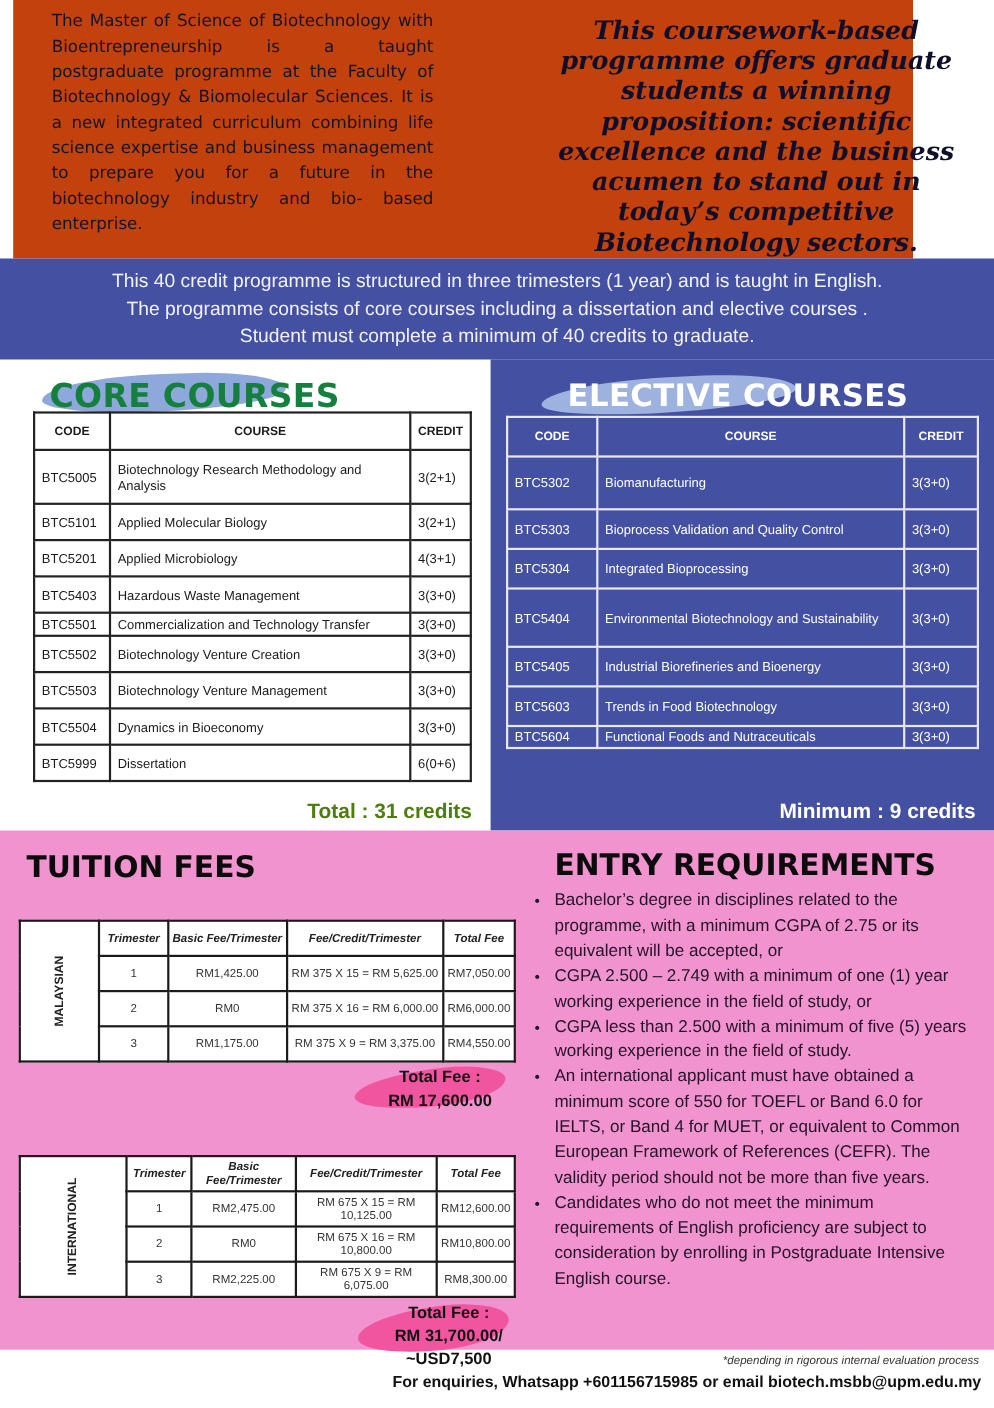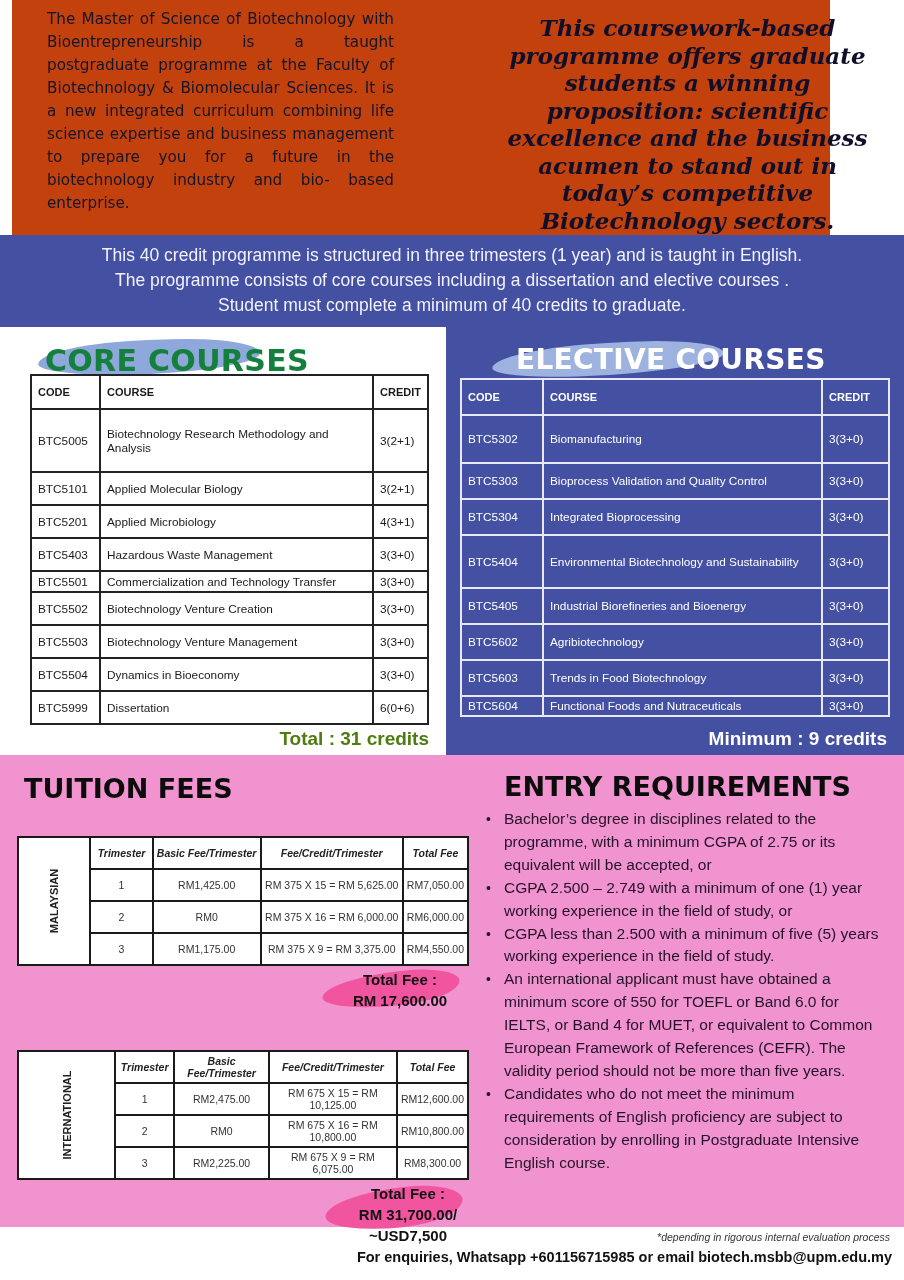--- a/index.html
+++ b/index.html
@@ -14,21 +14,21 @@
 
   .core-panel { position: absolute; left: 0; top: 327px; width: 446px; height: 428px; background: #ffffff; }
   .elective-panel { position: absolute; left: 446px; top: 327px; width: 458px; height: 428px; background: #4450a2; }
 
   .brush { position: absolute; border-radius: 50% 40% 55% 45% / 60% 50% 50% 40%; }
   .core-title { position: absolute; left: 45px; top: 343px; font-size: 30px; font-weight: bold; color: #15803d; letter-spacing: 0.3px; font-family: "DejaVu Sans", sans-serif; }
   .elective-title { position: absolute; left: 516px; top: 343px; font-size: 28px; font-weight: bold; color: #ffffff; letter-spacing: 0.3px; font-family: "DejaVu Sans", sans-serif; }
 
   table.courses { position: absolute; border-collapse: collapse; font-size: 11.8px; }
   table.courses th, table.courses td { border: 2px solid #222; padding: 0 6px; vertical-align: middle; }
-  table.courses th { font-weight: bold; font-size: 11px; text-align: left; }
+  table.courses th { font-weight: bold; font-size: 11px; text-align: center; }
   .core-table { left: 30px; top: 374px; width: 399px; color: #1a1a1a; }
   .core-table th { height: 34px; }
   .elective-table { left: 460px; top: 378px; width: 430px; color: #ffffff; }
   .elective-table th, .elective-table td { border-color: #e8e8f8 !important; }
   .elective-table th { height: 36px; }
   .total-core { position: absolute; right: 475px; top: 728px; font-size: 19px; font-weight: bold; color: #4d7c0f; }
   .total-elective { position: absolute; right: 17px; top: 728px; font-size: 19px; font-weight: bold; color: #ffffff; }
 
   .pink { position: absolute; left: 0; top: 755px; width: 904px; height: 472px; background: #f093cf; }
   .fees-title { position: absolute; left: 24px; top: 773px; font-size: 27px; font-weight: bold; color: #0c0c0c; font-family: "DejaVu Sans", sans-serif; }
@@ -72,21 +72,21 @@
 
 <table class="courses core-table">
   <thead>
     <tr>
       <th style="width:69px">CODE</th>
       <th>COURSE</th>
       <th style="width:52px">CREDIT</th>
     </tr>
   </thead>
   <tbody>
-    <tr style="height:63px">
+    <tr style="height:49px">
         <td>BTC5005</td>
         <td>Biotechnology Research Methodology and Analysis</td>
         <td>3(2+1)</td>
       </tr>
     <tr style="height:33px">
         <td>BTC5101</td>
         <td>Applied Molecular Biology</td>
         <td>3(2+1)</td>
       </tr>
     <tr style="height:33px">
@@ -160,25 +160,20 @@
         <td>BTC5404</td>
         <td>Environmental Biotechnology and Sustainability</td>
         <td>3(3+0)</td>
       </tr>
     <tr style="height:36px">
         <td>BTC5405</td>
         <td>Industrial Biorefineries and Bioenergy</td>
         <td>3(3+0)</td>
       </tr>
     <tr style="height:36px">
-        <td>BTC5602</td>
-        <td>Agribiotechnology</td>
-        <td>3(3+0)</td>
-      </tr>
-    <tr style="height:36px">
         <td>BTC5603</td>
         <td>Trends in Food Biotechnology</td>
         <td>3(3+0)</td>
       </tr>
     <tr style="height:20px">
         <td>BTC5604</td>
         <td>Functional Foods and Nutraceuticals</td>
         <td>3(3+0)</td>
       </tr>
   </tbody>

